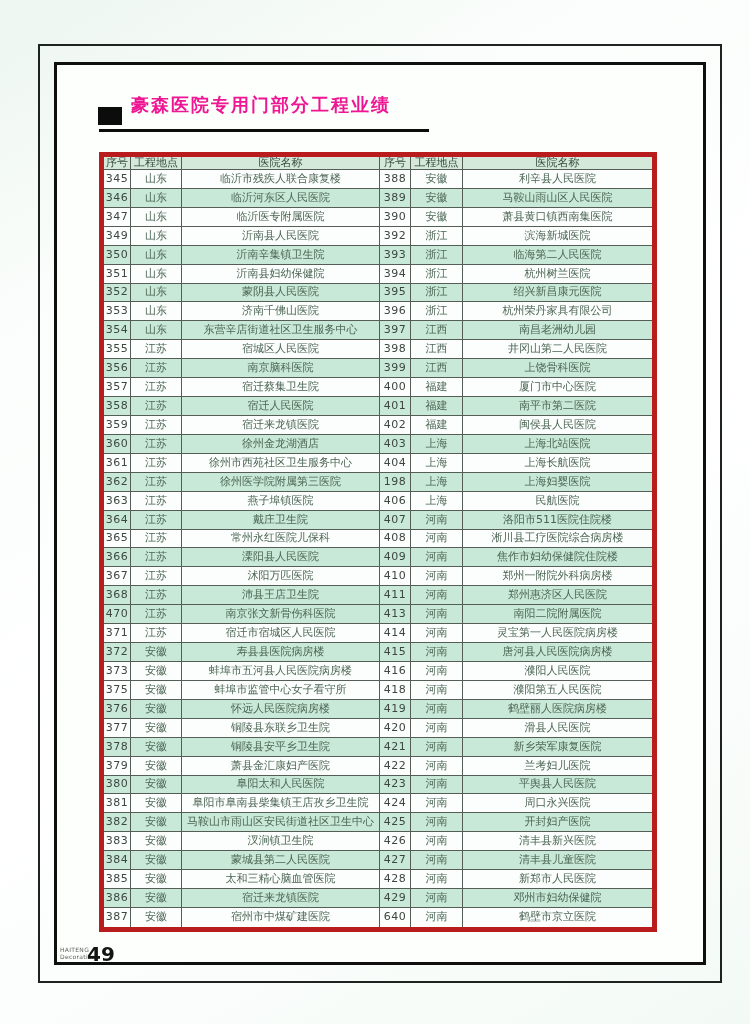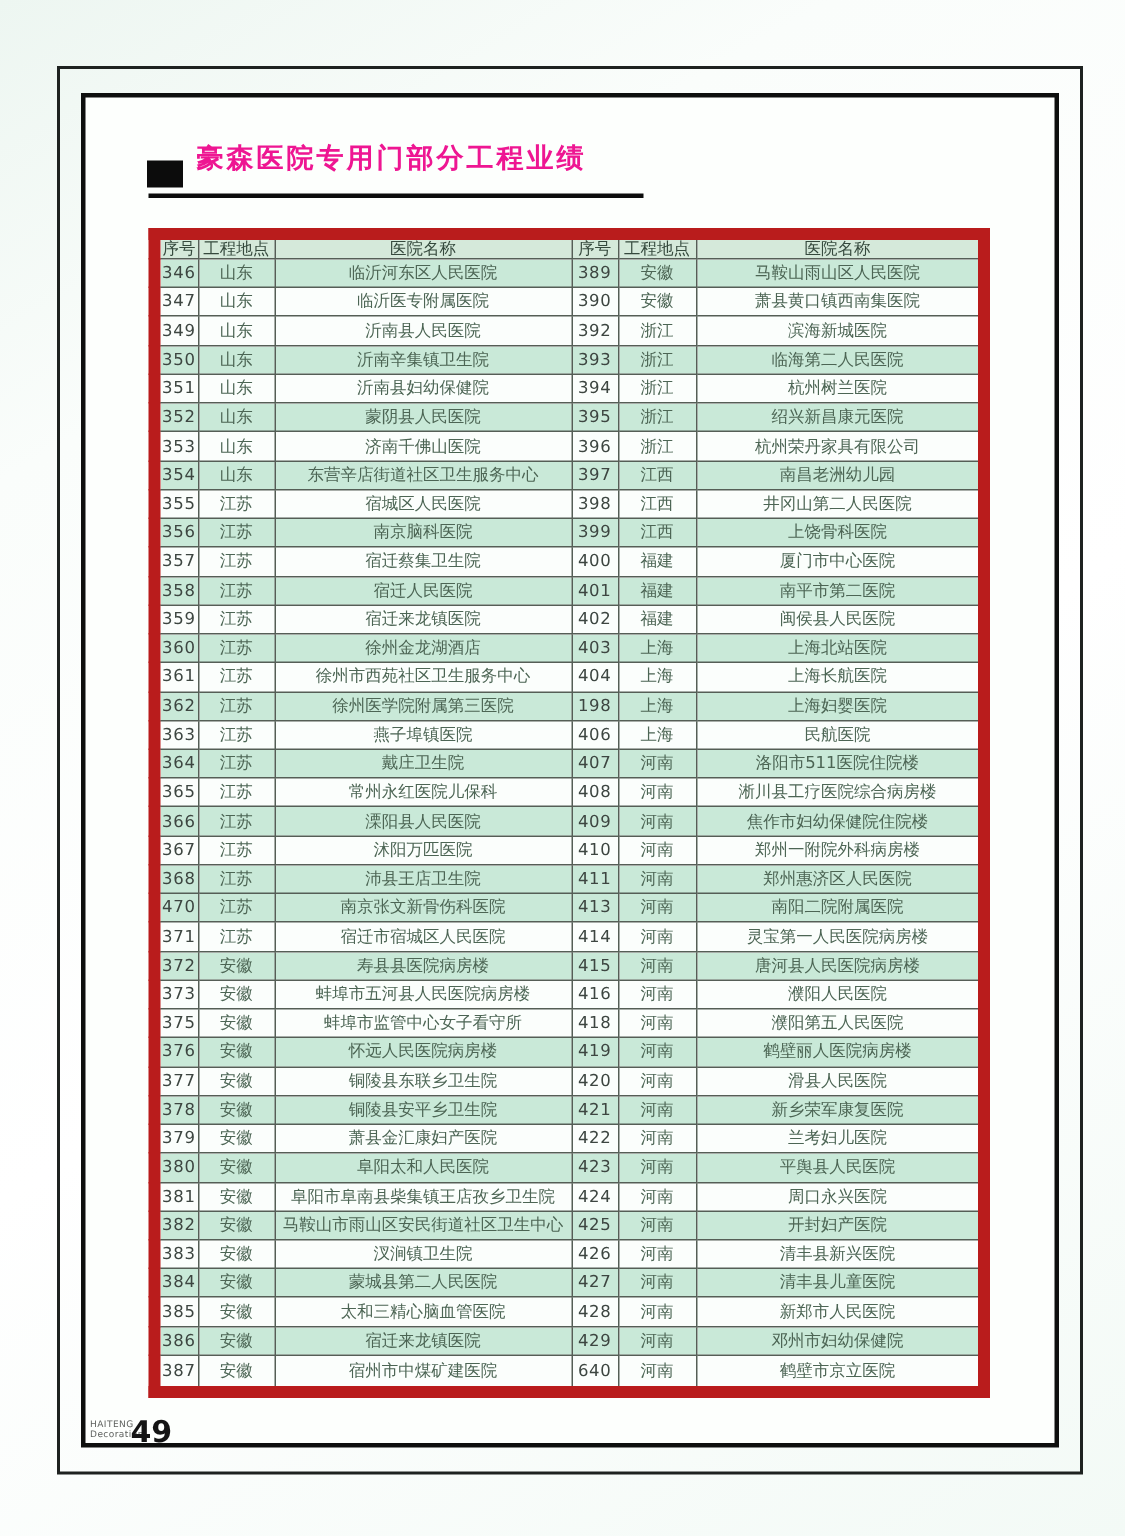--- a/index.html
+++ b/index.html
@@ -23,21 +23,21 @@
     position:absolute;left:131px;top:93px;width:480px;
     font-size:18px;font-weight:bold;letter-spacing:2px;
     color:var(--title-color,#ee1692);white-space:nowrap;
   }
   .title-underline{
     position:absolute;left:99px;top:129px;width:330px;height:3px;background:#0c0c0c;
   }
   table.perf{
     position:absolute;left:99px;top:152px;width:553px;height:780px;
     border-collapse:collapse;table-layout:fixed;
-    border:8px solid #b91c1c;
+    border:5px solid #b91c1c;
   }
   table.perf th, table.perf td{
     border:1px solid #555e56;
     padding:0 1px;margin:0;
     font-size:11px;line-height:12px;
     text-align:center;vertical-align:middle;
     overflow:hidden;white-space:nowrap;
   }
   table.perf thead th{
     background:var(--header-bg,#d5e9da);
@@ -78,20 +78,28 @@
     <tr>
       <th>序号</th>
       <th>工程地点</th>
       <th>医院名称</th>
       <th>序号</th>
       <th>工程地点</th>
       <th>医院名称</th>
     </tr>
   </thead>
   <tbody>
+      <tr>
+        <td class="serial">345</td>
+        <td>山东</td>
+        <td>临沂市残疾人联合康复楼</td>
+        <td class="serial">388</td>
+        <td>安徽</td>
+        <td>利辛县人民医院</td>
+      </tr>
       <tr class="alt">
         <td class="serial">346</td>
         <td>山东</td>
         <td>临沂河东区人民医院</td>
         <td class="serial">389</td>
         <td>安徽</td>
         <td>马鞍山雨山区人民医院</td>
       </tr>
       <tr>
         <td class="serial">347</td>

